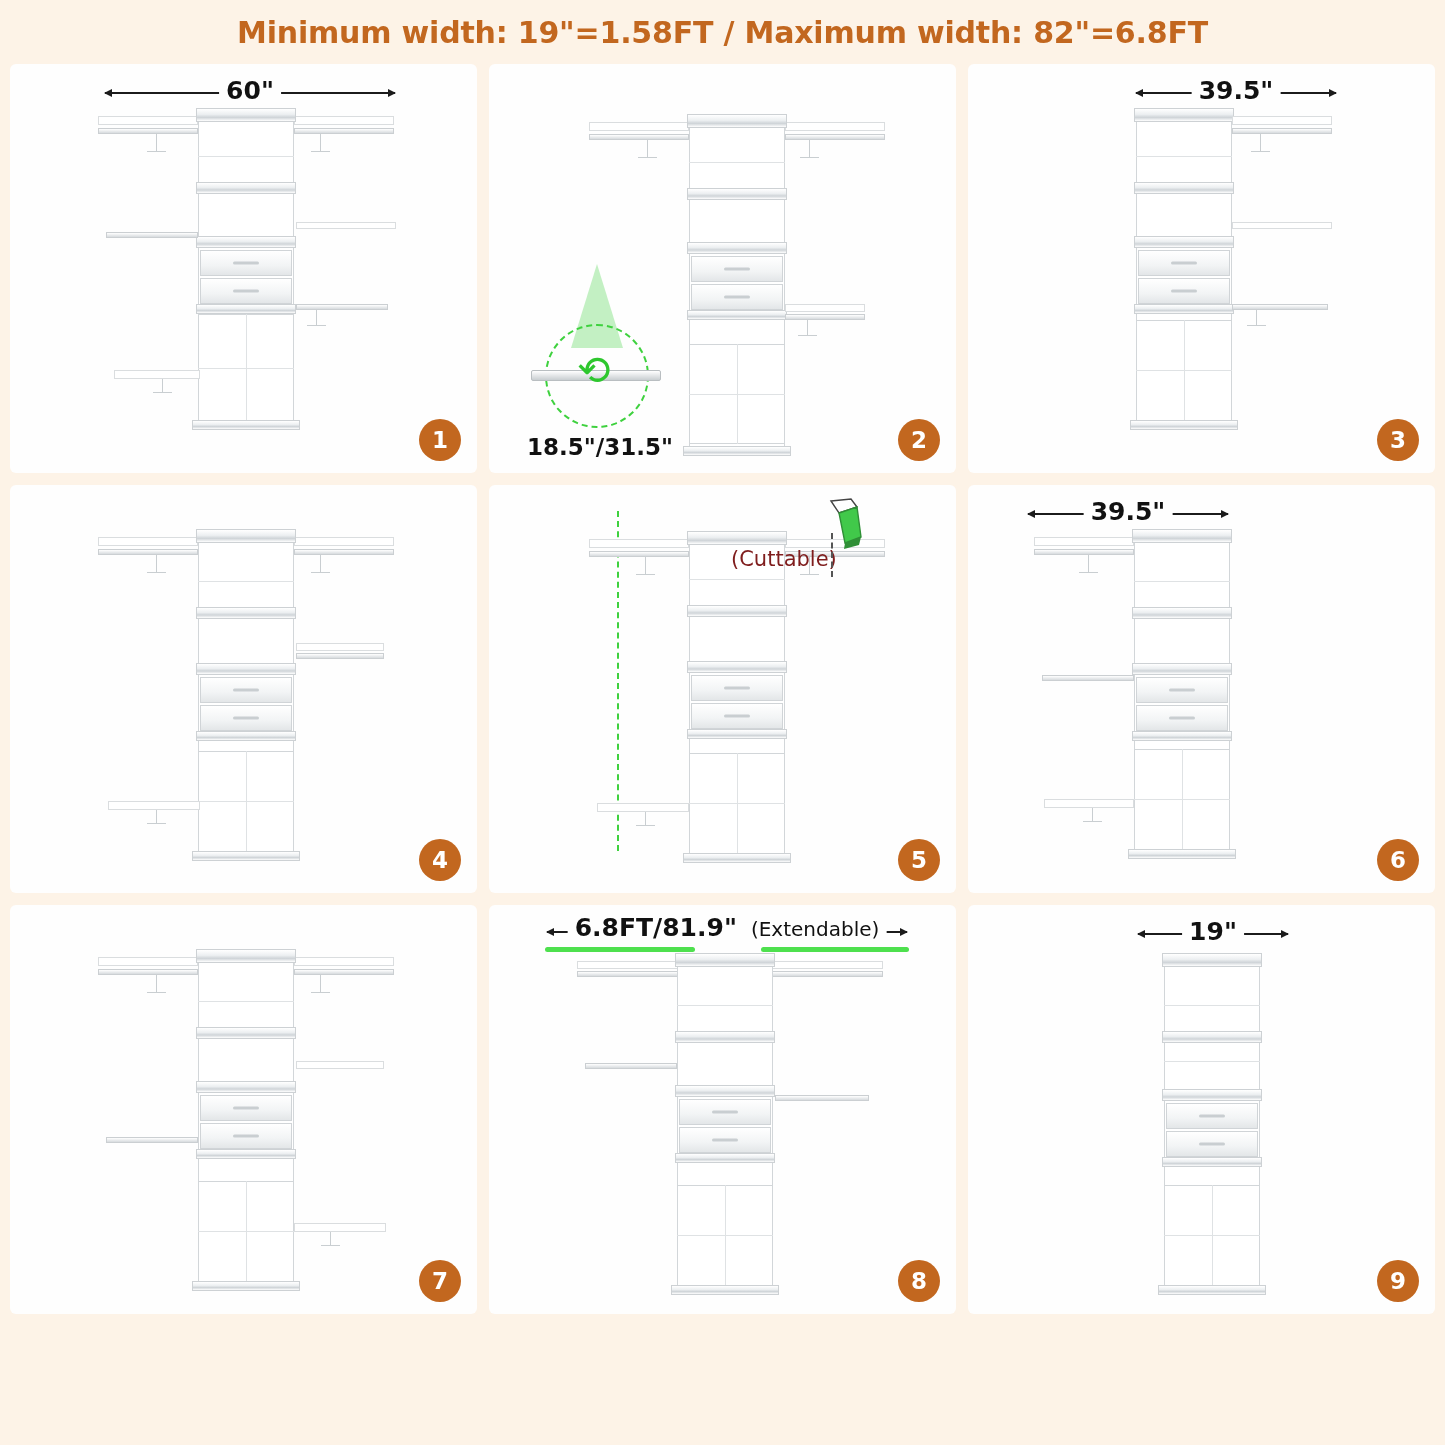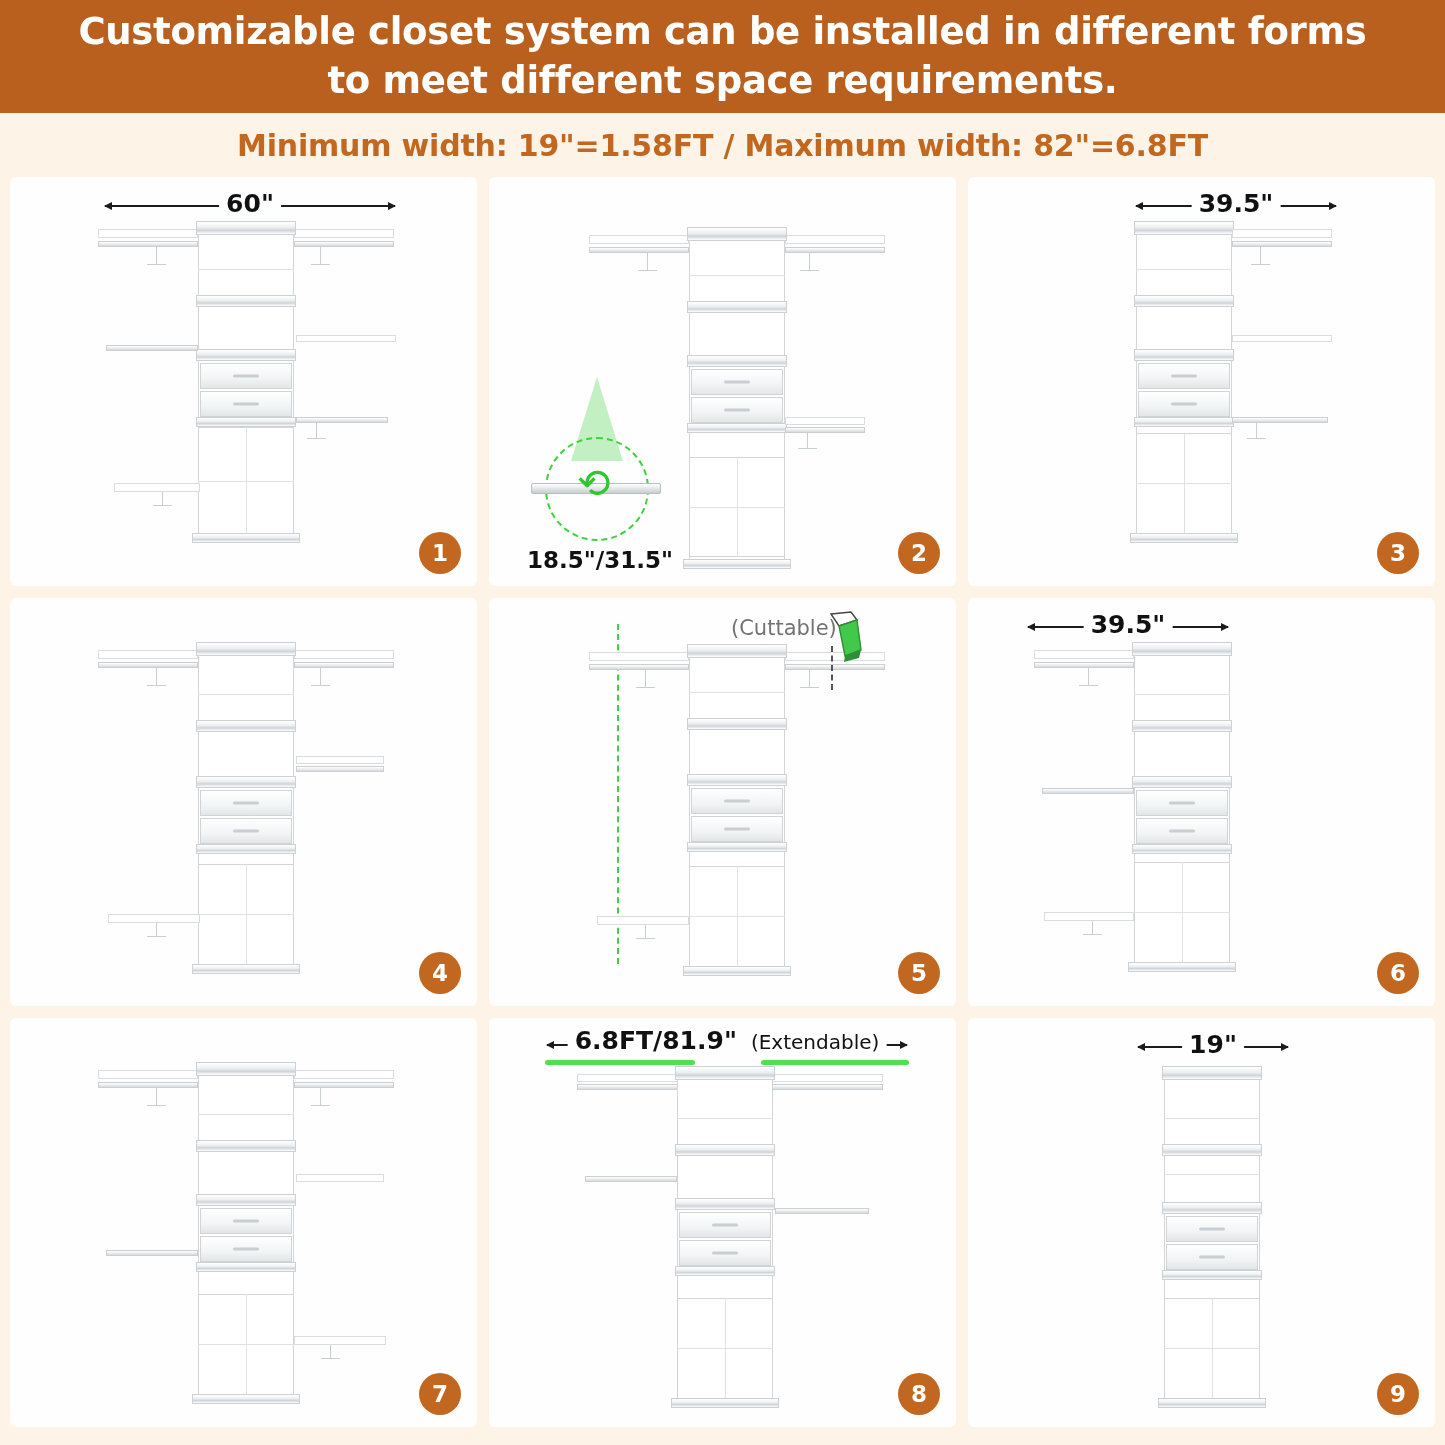--- a/index.html
+++ b/index.html
@@ -250,43 +250,41 @@
     position: absolute;
     color: #2ec72e;
     font-size: 40px;
     line-height: 1;
   }
 
   
   .cut-label {
     position: absolute;
     font-size: 21px;
-    color: #737373;
+    color: #7f1d1d;
     white-space: nowrap;
+    margin-top: 44px;
   }
   .dashed-v {
     position: absolute;
     border-left: 2px dashed #3ed13e;
   }
   .dashed-gray {
     position: absolute;
     border-left: 2px dashed #555;
   }
   .saw {
     position: absolute;
   }
 </style>
 </head>
 <body>
 
 <div class="page">
 
-  <div class="header-band">
-    <div class="header-title">Customizable closet system can be installed in different forms to meet different space requirements.</div>
-  </div>
 
   <div class="subtitle-band">
     <div class="subtitle">Minimum width: 19"=1.58FT / Maximum width: 82"=6.8FT</div>
   </div>
 
   <div class="grid">
 
     <div class="cell">
       <div class="dim" style="left:95px; top:16px; width:290px;">
         <div class="dim-line"></div>

